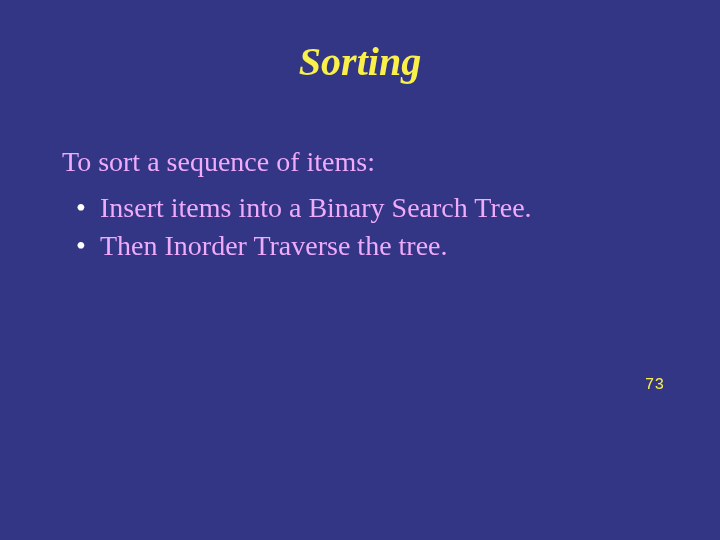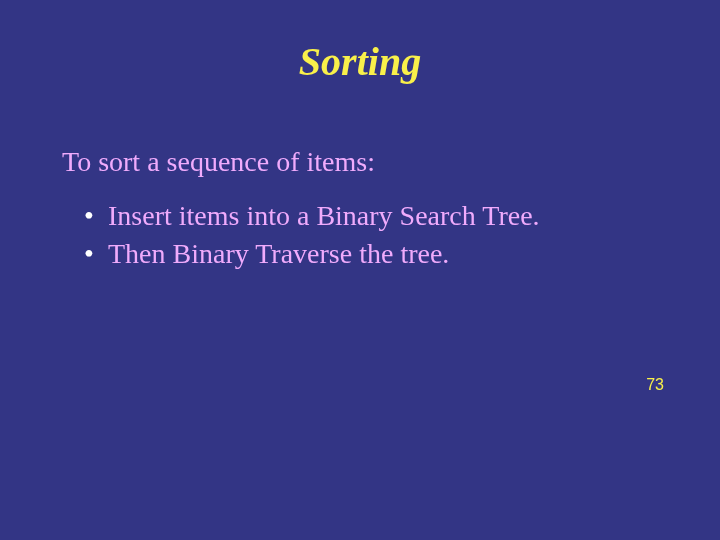--- a/index.html
+++ b/index.html
@@ -35,21 +35,21 @@
     line-height: 1.35;
     padding: 58px 0 0 62px;
     max-width: 620px;
   }
   .lead {
     margin: 0 0 2px 0;
   }
   .bullets {
     list-style: none;
     padding: 0;
-    margin: 16px;
+    margin: 8px;
   }
   .bullets li {
     position: relative;
     padding-left: 30px;
     margin: 0;
   }
   .bullets li::before {
     content: "•";
     position: absolute;
     left: 6px;
@@ -57,35 +57,35 @@
     color: #ffffff;
     font-size: 28px;
     line-height: 1.35;
   }
   .page-number {
     position: absolute;
     right: 56px;
     bottom: 26px;
     color: #f9f04a;
     font-size: 16px;
-    font-family: Liberation Sans, sans-serif;
+    font-family: Liberation Mono, monospace;
   }
 </style>
 </head>
 <body>
 
 <div class="slide">
   <h1 class="title">Sorting</h1>
 
   <div class="body">
     <p class="lead">To sort a sequence of items:</p>
     <ul class="bullets">
       <li>
         <span>Insert items into a Binary Search Tree.</span>
       </li>
       <li>
-        <span>Then Binary Traverse the tree.</span>
+        <span>Then Inorder Traverse the tree.</span>
       </li>
     </ul>
   </div>
 
   <div class="page-number">73</div>
 </div>
 
 </body></html>

